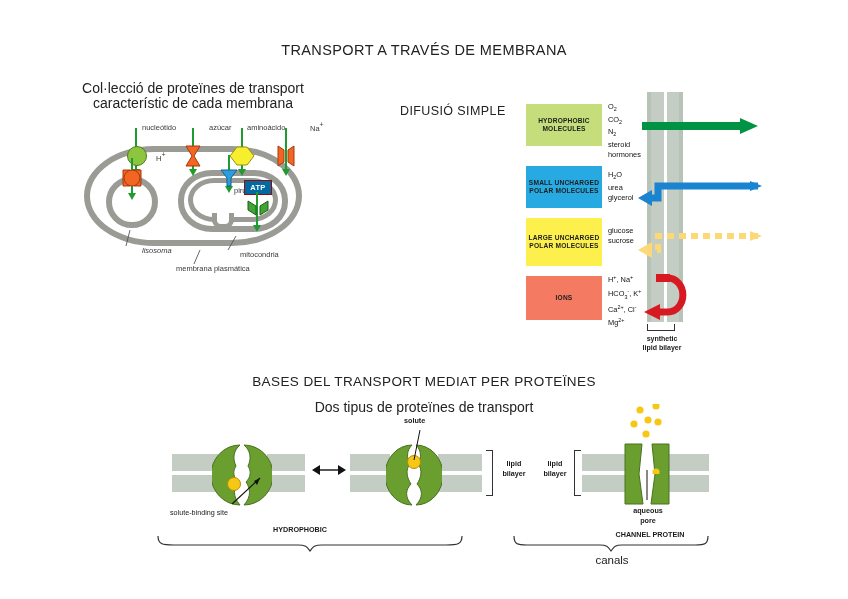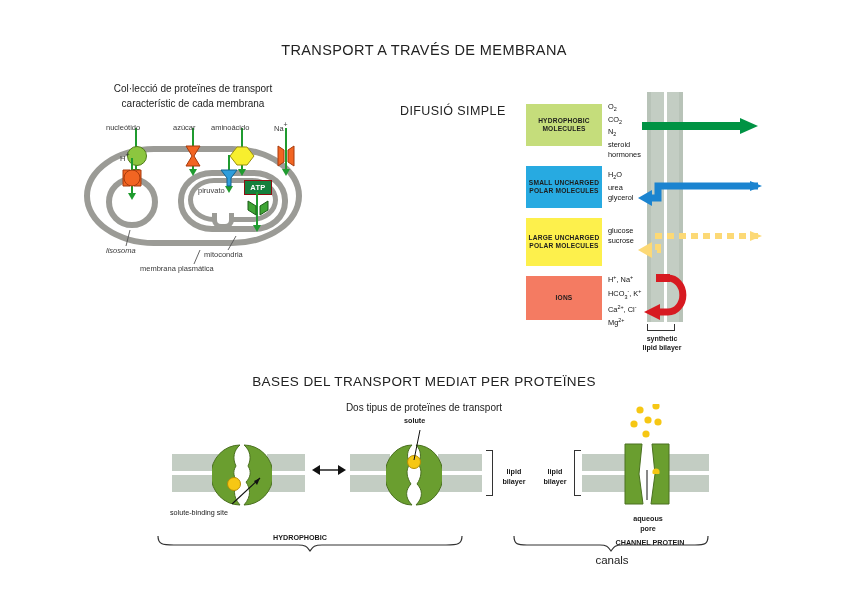--- a/index.html
+++ b/index.html
@@ -5,23 +5,23 @@
   html,body{margin:0;padding:0;}
   body{
     width:848px;height:599px;background:#ffffff;
     font-family:"Liberation Sans", sans-serif;
     color:#1a1a1a;overflow:hidden;position:relative;
   }
   .abs{position:absolute;}
   .ttl{
     font-size:14.5px;letter-spacing:.4px;color:#222;white-space:nowrap;
   }
-  .cat-sub{font-size:10px;color:#222;text-align:center;line-height:15px;}
+  .cat-sub{font-size:14px;color:#222;text-align:center;line-height:15px;}
   .tiny{font-size:7px;}
-  .lbl-es{font-size:7.5px;color:#3a3a3a;white-space:nowrap;}
+  .lbl-es{font-size:7.5px;color:#3a3a3a;white-space:nowrap;margin-left:36px;}
 
   
   #cell-panel{left:78px;top:118px;width:230px;height:165px;}
   .memb{
     position:absolute;border:6px solid #9b9b96;border-radius:60px/52px;
     background:transparent;box-sizing:border-box;
   }
   .arrow-v{position:absolute;width:2px;background:#1f9b2f;}
   .arrow-v:after{
     content:"";position:absolute;left:-3px;bottom:-6px;
@@ -48,21 +48,21 @@
   .bilayer .mid{position:absolute;left:50%;top:0;bottom:0;width:3px;margin-left:-1.5px;background:#ffffff;}
   .bl-brack{position:absolute;left:249px;top:232px;width:28px;height:7px;
     border:1.4px solid #333;border-top:none;box-sizing:border-box;}
   .bl-cap{position:absolute;left:224px;top:242px;width:80px;text-align:center;
     font-size:7px;font-weight:bold;color:#1a1a1a;line-height:9px;}
 
   
   #med-panel{left:150px;top:420px;width:560px;height:150px;}
   .lipid-slab{position:absolute;background:#c3cdc3;height:17px;}
   .cap-small{position:absolute;font-size:7.2px;font-weight:bold;color:#1a1a1a;
-    line-height:9.5px;text-align:center;margin-top:8px;}
+    line-height:9.5px;text-align:center;}
   .cap-italic{position:absolute;font-size:7.2px;color:#1a1a1a;white-space:nowrap;}
   .brace-lbl{position:absolute;font-size:11.5px;color:#222;text-align:center;}
 </style>
 </head>
 <body>
 
 <div class="abs ttl" style="left:0;top:42px;width:848px;text-align:center;">TRANSPORT A TRAVÉS DE MEMBRANA</div>
 
 <div class="abs cat-sub" style="left:78px;top:81px;width:230px;">
   <div>Col·lecció de proteïnes de transport</div>
@@ -126,21 +126,21 @@
   </div>
 
   <div class="abs" style="left:142px;top:47px;">
     <div class="arrow-v" style="left:8px;top:-10px;height:32px;"></div>
     <svg width="20" height="20" viewBox="0 0 20 20" style="position:absolute;left:-1px;top:3px;">
       <path d="M2 2 L18 2 L12 10 L12 18 L8 18 L8 10 Z" fill="#2e9ddb" stroke="#13628f" stroke-width="1"></path>
     </svg>
   </div>
   <div class="abs lbl-es" style="left:120px;top:68px;">piruvato</div>
 
-  <div class="abs" style="left:166px;top:62px;width:26px;height:13px;background:#15803d;border:1px solid #8c0d11;
+  <div class="abs" style="left:166px;top:62px;width:26px;height:13px;background:#0369a1;border:1px solid #8c0d11;
               color:#fff;font-size:7.5px;font-weight:bold;text-align:center;line-height:13px;letter-spacing:.3px;">ATP</div>
   <div class="abs" style="left:169px;top:80px;">
     <div class="arrow-v" style="left:9px;top:-6px;height:34px;"></div>
     <svg width="22" height="18" viewBox="0 0 22 18" style="position:absolute;left:0;top:1px;">
       <path d="M1 2 L9 7 L9 16 L1 11 Z" fill="#3fa535" stroke="#1d5c18" stroke-width="1"></path>
       <path d="M21 2 L13 7 L13 16 L21 11 Z" fill="#3fa535" stroke="#1d5c18" stroke-width="1"></path>
     </svg>
   </div>
 
   <svg width="230" height="165" style="position:absolute;left:0;top:0;">

